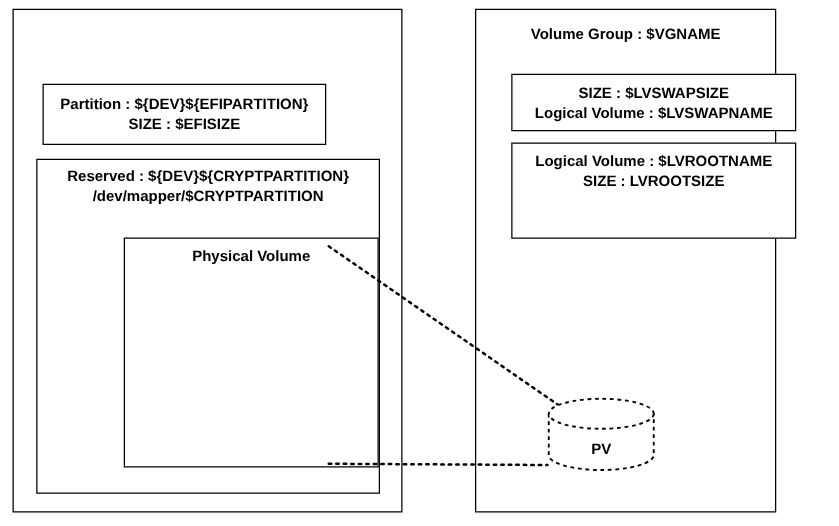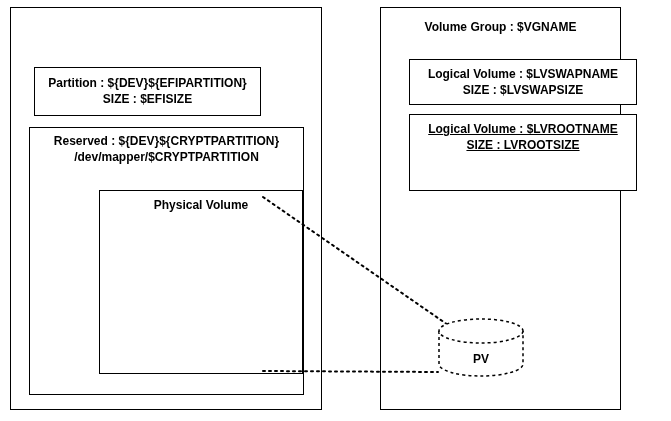--- a/index.html
+++ b/index.html
@@ -54,25 +54,25 @@
     <div class="box" style="left:30px; top:62px; width:204px; height:184px; padding-top:6px;margin-left:39px;">
       <div class="txtline">Physical Volume</div>
     </div>
   </div>
 </div>
 
 <div class="box" style="left:380px; top:7px; width:241px; height:403px;padding-left:16px;">
   <div class="title" style="top:12px;">Volume Group : $VGNAME</div>
 
   <div class="box" style="left:28px; top:51px; width:228px; height:46px; padding-top:6px;">
+    <div class="txtline">SIZE : $LVSWAPSIZE</div>
     <div class="txtline">Logical Volume : $LVSWAPNAME</div>
-    <div class="txtline">SIZE : $LVSWAPSIZE</div>
   </div>
 
-  <div class="box" style="left:28px; top:106px; width:228px; height:77px; padding-top:6px;text-decoration:underline;">
+  <div class="box" style="left:28px; top:106px; width:228px; height:77px; padding-top:6px;">
     <div class="txtline">Logical Volume : $LVROOTNAME</div>
     <div class="txtline">SIZE : LVROOTSIZE</div>
   </div>
 
 </div>
 
 <svg class="overlay" width="671" height="421" viewBox="0 0 671 421" xmlns="http://www.w3.org/2000/svg">
   <line x1="263" y1="197" x2="451" y2="327" stroke="#000000" stroke-width="2" stroke-dasharray="2 4" stroke-linecap="round"></line>
   <line x1="263" y1="371" x2="438" y2="372" stroke="#000000" stroke-width="2" stroke-dasharray="2 4" stroke-linecap="round"></line>
   <g>

